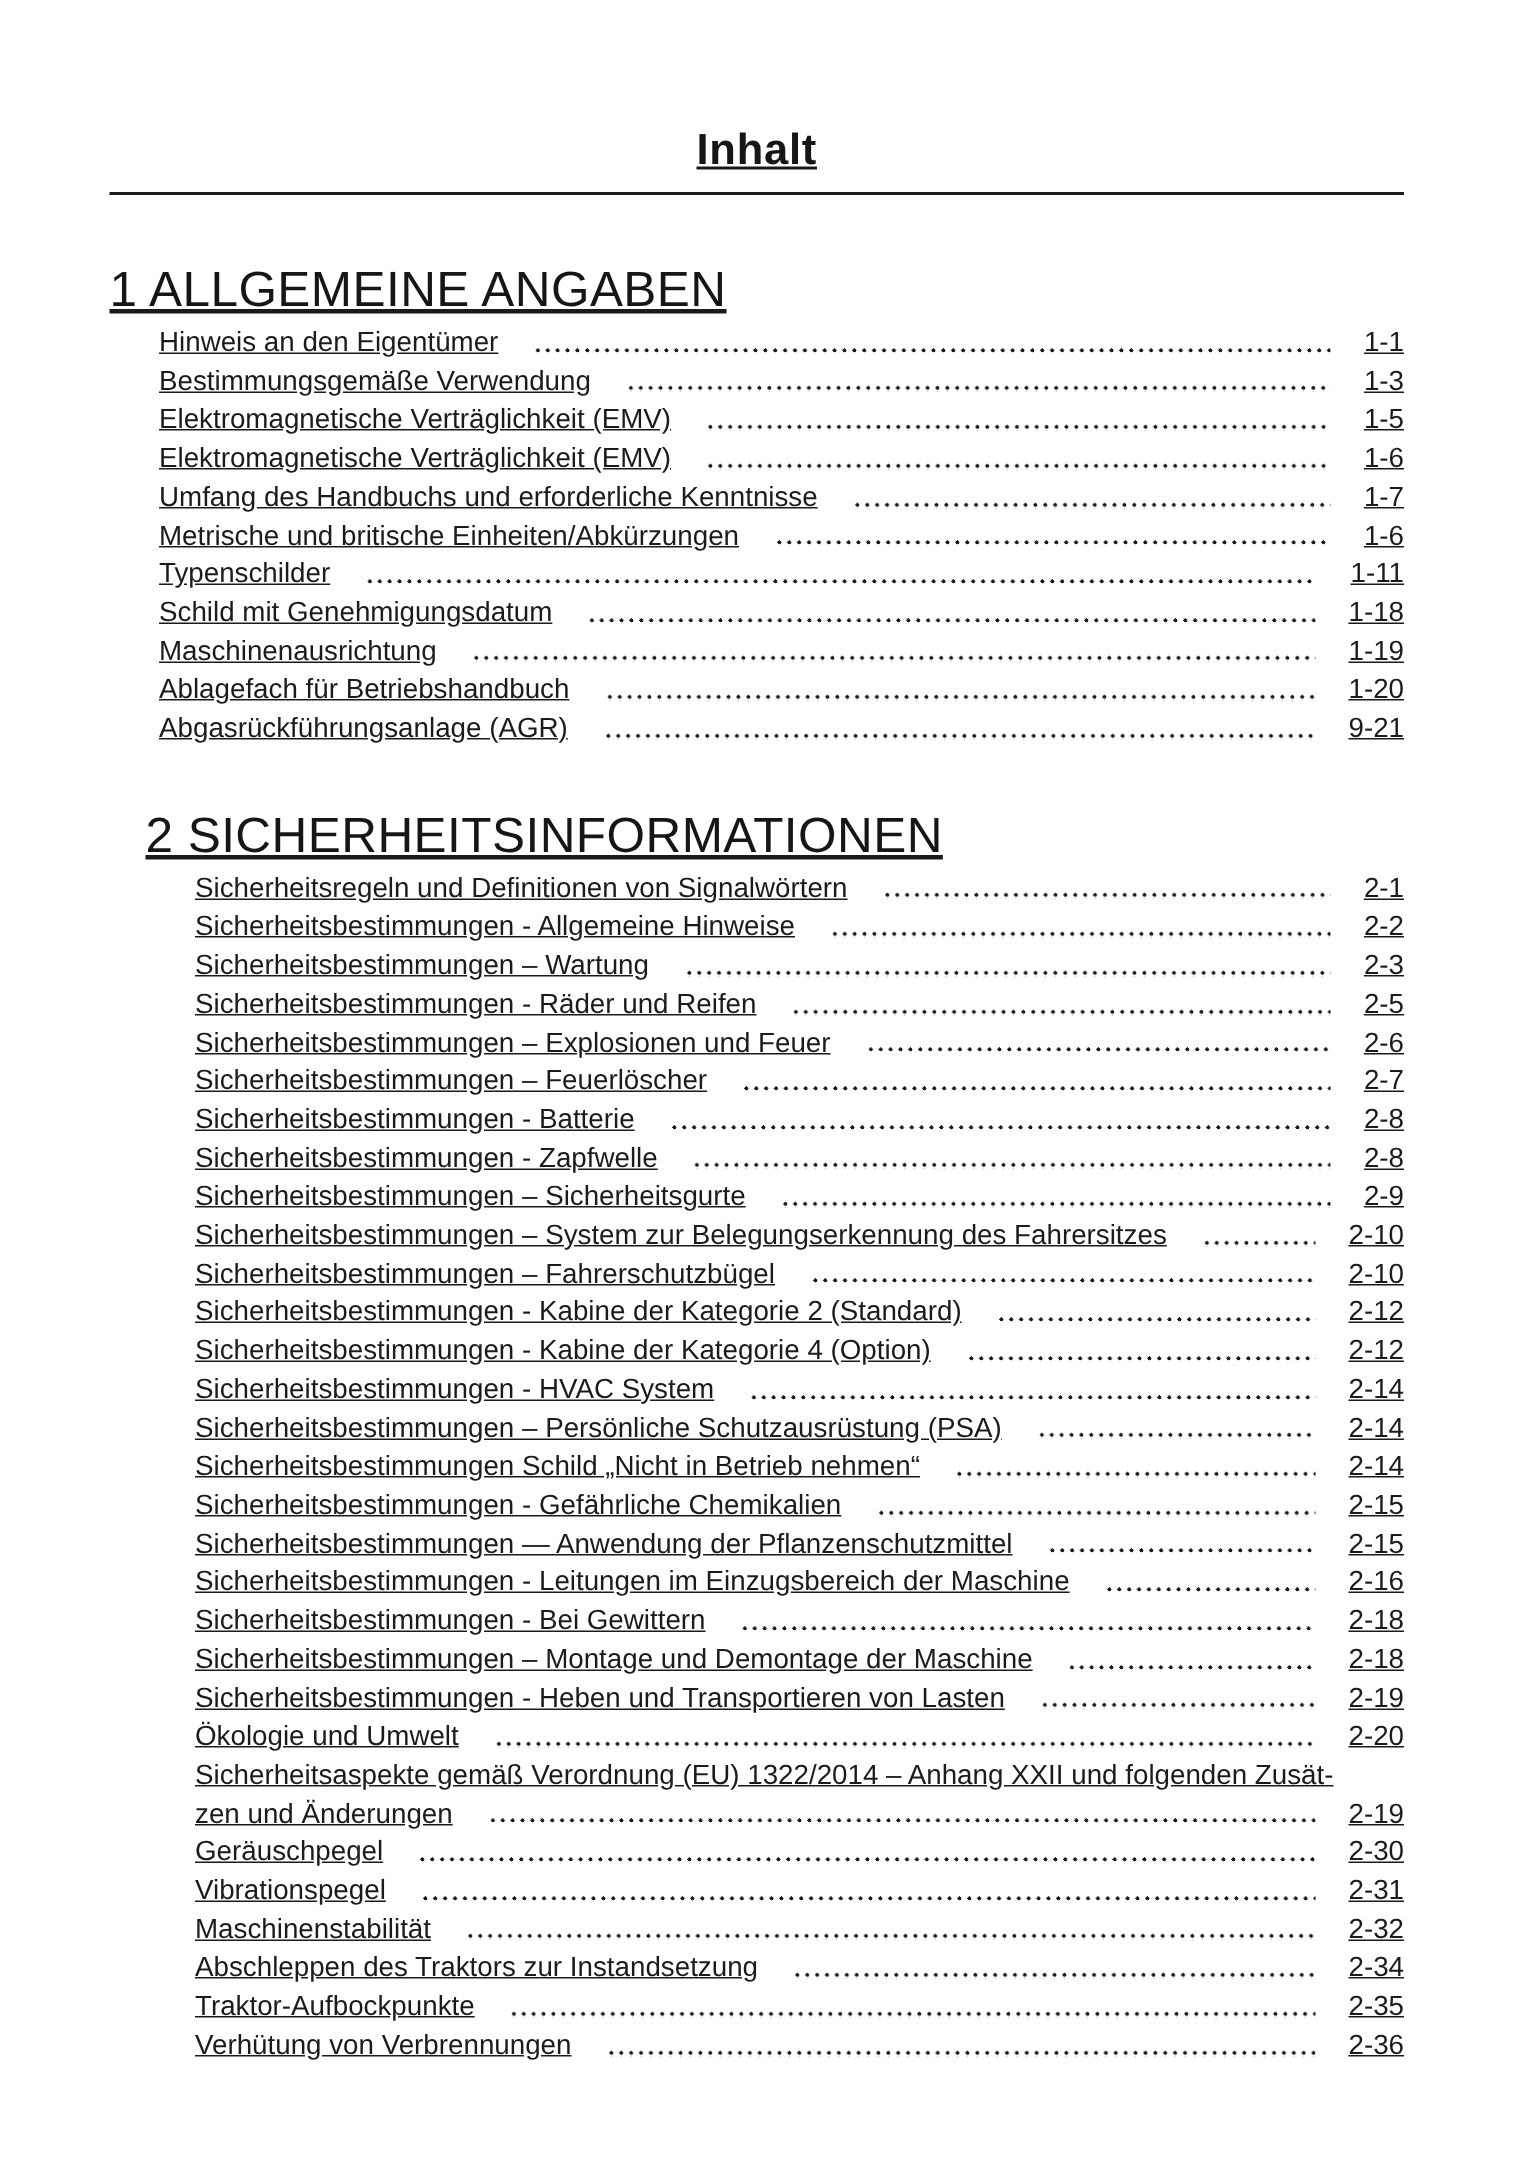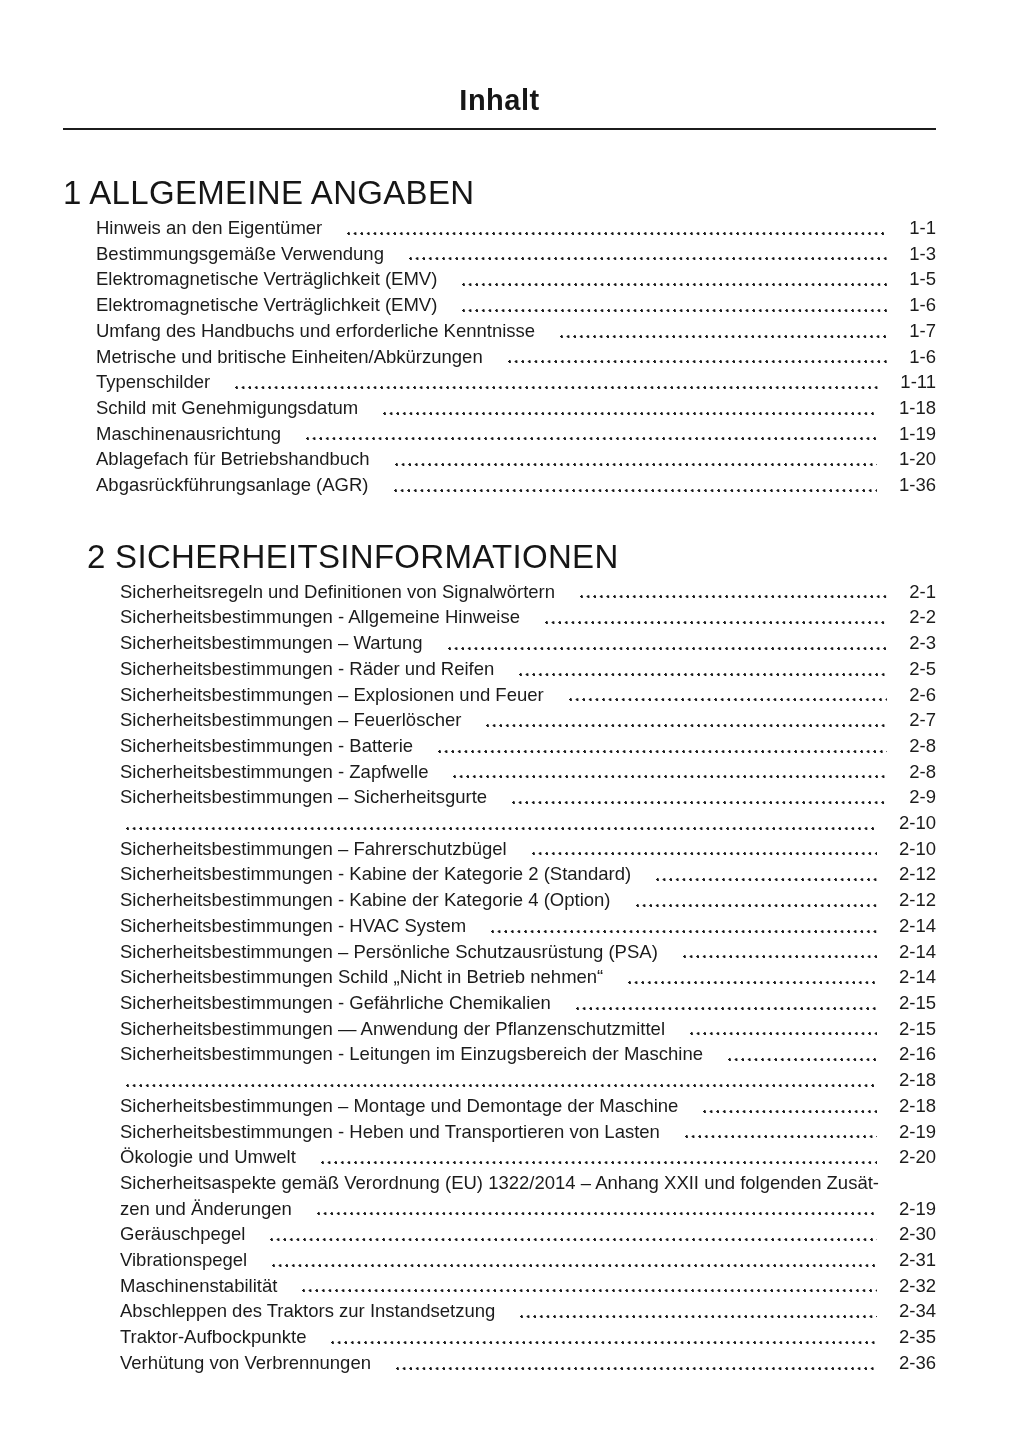--- a/index.html
+++ b/index.html
@@ -11,23 +11,24 @@
   body {
     width: 1024px;
     height: 1447px;
     position: relative;
     font-family: "Liberation Sans", sans-serif;
     color: #1b1b1b;
     -webkit-font-smoothing: antialiased;
   }
   .page {
     position: absolute;
-    left: 63px;
+    left: 73px;
     right: 88px;
     top: 0;
+    text-decoration: underline;
   }
   .doc-title {
     margin: 0;
     padding-top: 84px;
     text-align: center;
     font-size: 29px;
     font-weight: bold;
     letter-spacing: 0.5px;
     color: #161616;
   }
@@ -136,21 +137,21 @@
             <span class="page-num">1-19</span>
           </div>
           <div class="toc-entry">
             <span class="entry-title">Ablagefach für Betriebshandbuch</span>
             <span class="leader"></span>
             <span class="page-num">1-20</span>
           </div>
           <div class="toc-entry">
             <span class="entry-title">Abgasrückführungsanlage (AGR)</span>
             <span class="leader"></span>
-            <span class="page-num">1-36</span>
+            <span class="page-num">9-21</span>
           </div>
         </div>
       </section>
       <section class="toc-section">
         <h2 class="section-heading">2 SICHERHEITSINFORMATIONEN</h2>
         <div class="entries">
           <div class="toc-entry">
             <span class="entry-title">Sicherheitsregeln und Definitionen von Signalwörtern</span>
             <span class="leader"></span>
             <span class="page-num">2-1</span>
@@ -189,20 +190,21 @@
             <span class="entry-title">Sicherheitsbestimmungen - Zapfwelle</span>
             <span class="leader"></span>
             <span class="page-num">2-8</span>
           </div>
           <div class="toc-entry">
             <span class="entry-title">Sicherheitsbestimmungen – Sicherheitsgurte</span>
             <span class="leader"></span>
             <span class="page-num">2-9</span>
           </div>
           <div class="toc-entry">
+            <span class="entry-title">Sicherheitsbestimmungen – System zur Belegungserkennung des Fahrersitzes</span>
             <span class="leader"></span>
             <span class="page-num">2-10</span>
           </div>
           <div class="toc-entry">
             <span class="entry-title">Sicherheitsbestimmungen – Fahrerschutzbügel</span>
             <span class="leader"></span>
             <span class="page-num">2-10</span>
           </div>
           <div class="toc-entry">
             <span class="entry-title">Sicherheitsbestimmungen - Kabine der Kategorie 2 (Standard)</span>
@@ -238,20 +240,21 @@
             <span class="entry-title">Sicherheitsbestimmungen — Anwendung der Pflanzenschutzmittel</span>
             <span class="leader"></span>
             <span class="page-num">2-15</span>
           </div>
           <div class="toc-entry">
             <span class="entry-title">Sicherheitsbestimmungen - Leitungen im Einzugsbereich der Maschine</span>
             <span class="leader"></span>
             <span class="page-num">2-16</span>
           </div>
           <div class="toc-entry">
+            <span class="entry-title">Sicherheitsbestimmungen - Bei Gewittern</span>
             <span class="leader"></span>
             <span class="page-num">2-18</span>
           </div>
           <div class="toc-entry">
             <span class="entry-title">Sicherheitsbestimmungen – Montage und Demontage der Maschine</span>
             <span class="leader"></span>
             <span class="page-num">2-18</span>
           </div>
           <div class="toc-entry">
             <span class="entry-title">Sicherheitsbestimmungen - Heben und Transportieren von Lasten</span>

